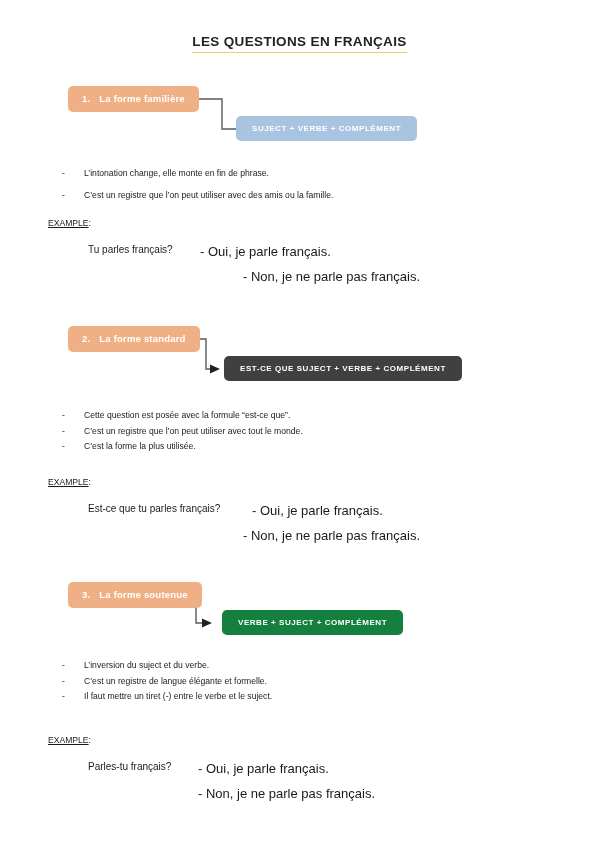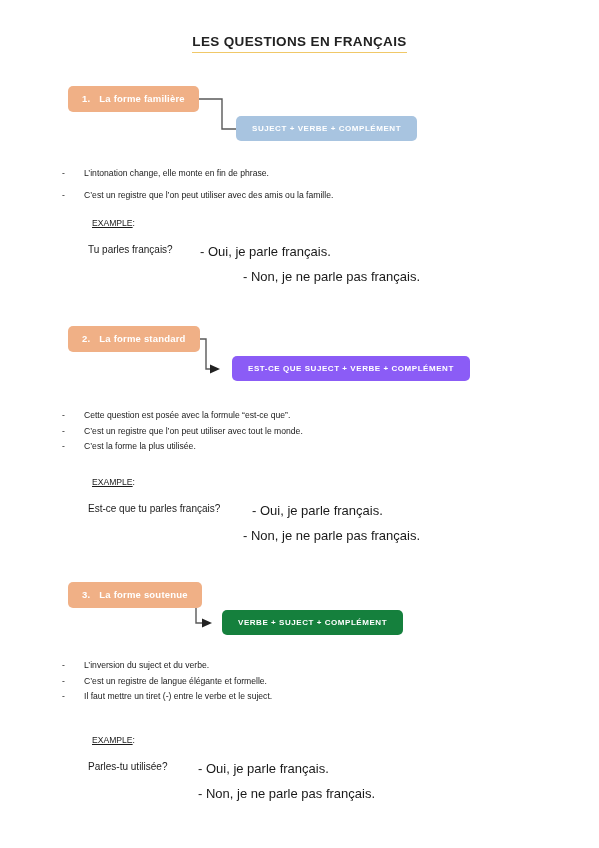--- a/index.html
+++ b/index.html
@@ -121,21 +121,20 @@
   }
 
   
   .example-label {
     font-size: 8.6px;
     color: #1a1a1a;
     padding-left: 48px;
   }
   .example-label .u {
     text-decoration: underline;
-    margin-left: 44px;
   }
 
   .qa {
     position: relative;
   }
   .qa-question {
     position: absolute;
     font-size: 10px;
     font-weight: normal;
     white-space: nowrap;
@@ -195,21 +194,21 @@
   <div class="section" style="top:326px;">
 
     <div class="flow">
       <svg class="connector" width="599" height="56">
         <path d="M 184 13 L 206 13 L 206 43 L 210 43" stroke="#595959" stroke-width="1.4" fill="none"></path>
         <path d="M 210 38.5 L 220 43 L 210 47.5 Z" fill="#222222"></path>
       </svg>
       <div class="label-box">
         <span class="label-num">2.</span><span>La forme standard</span>
       </div>
-      <div class="formula-box" style="left:232px; background:#8b5cf6;">
+      <div class="formula-box" style="left:224px; background:#404040;">
         <span>EST-CE QUE SUJECT + VERBE + COMPLÉMENT</span>
       </div>
     </div>
 
     <ul class="bullets" style="margin-top:28px;">
       <li class="bullet">
         <span class="dash">-</span>
         <span>Cette question est posée avec la formule “est-ce que”.</span>
       </li>
       <li class="bullet">
@@ -261,19 +260,19 @@
         <span class="dash">-</span>
         <span>Il faut mettre un tiret (-) entre le verbe et le suject.</span>
       </li>
     </ul>
 
     <div class="example-label" style="margin-top:32px;">
       <span class="u">EXAMPLE</span><span>:</span>
     </div>
 
     <div class="qa" style="height:46px; margin-top:16px;">
-      <div class="qa-question" style="left:88px; top:0;">Parles-tu utilisée?</div>
+      <div class="qa-question" style="left:88px; top:0;">Parles-tu français?</div>
       <div class="qa-answer" style="left:198px; top:0;">- Oui, je parle français.</div>
       <div class="qa-answer" style="left:198px; top:25px;">- Non, je ne parle pas français.</div>
     </div>
   </div>
 
 </div>
 
 </body></html>

